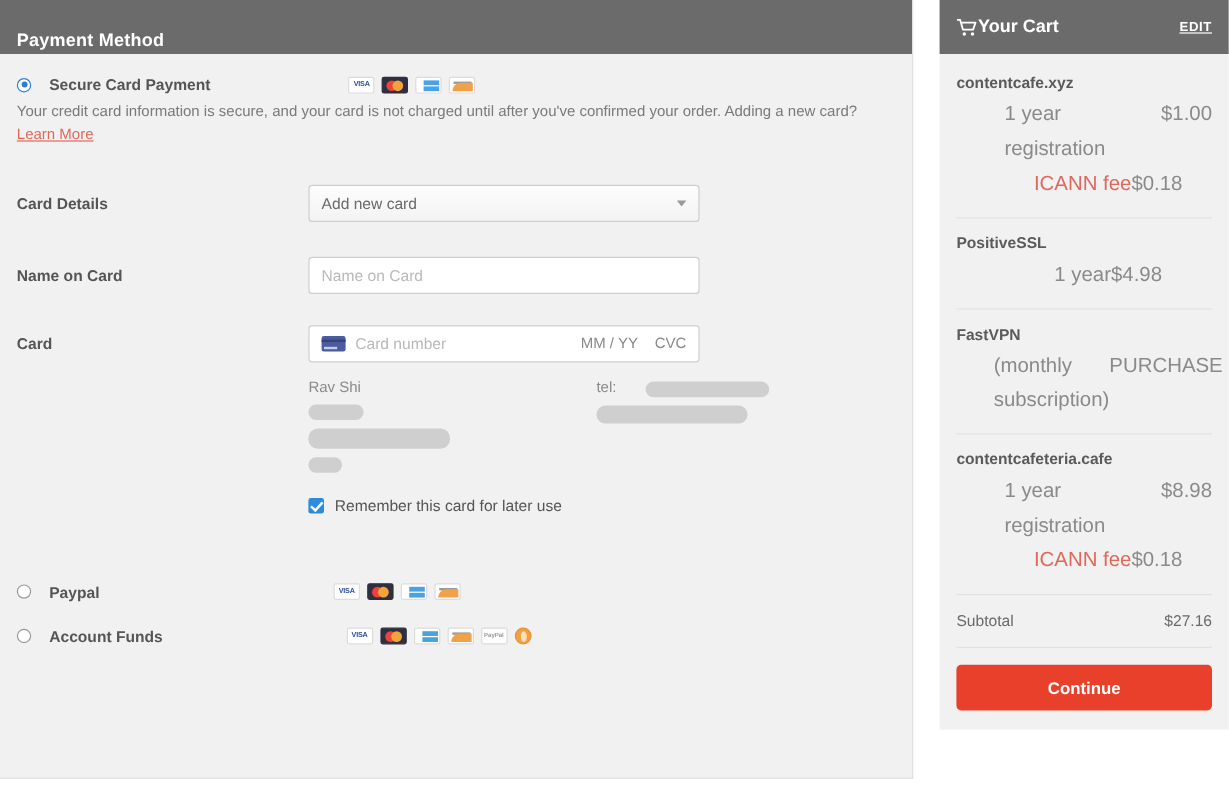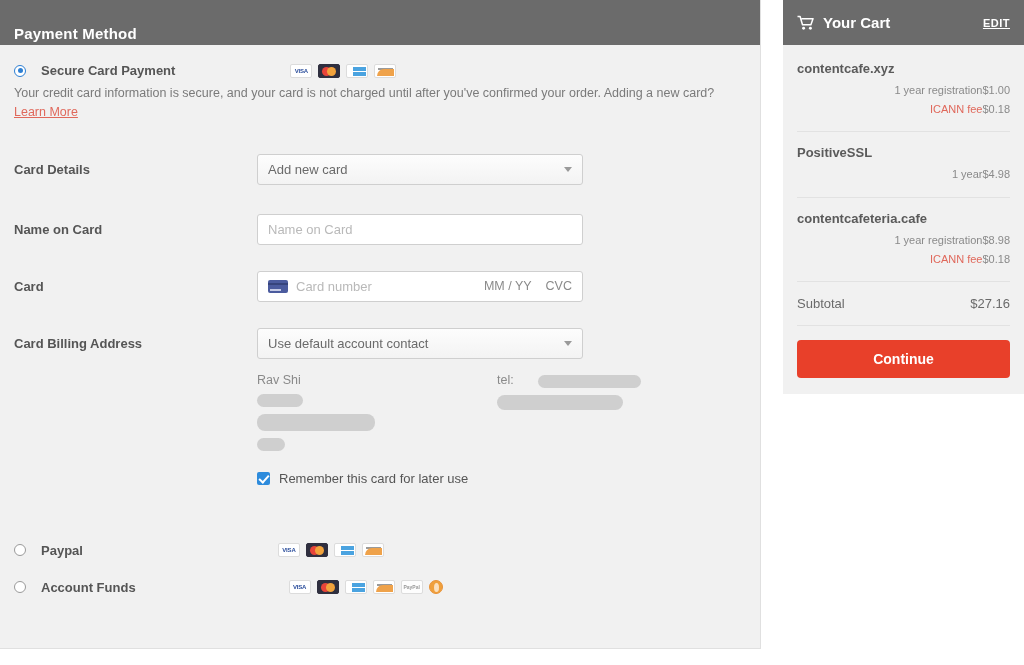--- a/index.html
+++ b/index.html
@@ -165,37 +165,37 @@
     position: absolute; left: 783px; top: 0;
     width: 241px; background: #f1f1f1;
   }
   .cart-header {
     height: 45px; background: #6b6b6b;
     display: flex; align-items: center;
     padding: 0 14px;
   }
   .cart-title {
     color: #fff; font-size: 15px; font-weight: bold;
-    margin-left: 8px;
+    margin-left: 0;
   }
   .cart-edit {
     margin-left: auto; color: #fff;
     font-size: 11px; font-weight: bold; letter-spacing: .5px;
   }
   .cart-icon { width: 18px; height: 16px; position: relative; flex: 0 0 auto; }
   .cart-body { padding: 0 14px; }
   .cart-item { padding: 13px 0; border-bottom: 1px solid #e2e2e2; }
   .cart-item:first-child { padding-top: 16px; }
   .item-name {
     font-size: 13px; font-weight: bold; color: #5a5a5a;
     margin-bottom: 5px;
   }
   .item-line {
-    display: flex; justify-content: flex-end;
-    font-size: 11px; color: #8a8a8a; line-height: 1.7; margin-left: 40px;
+    display: flex; justify-content: center;
+    font-size: 17px; color: #8a8a8a; line-height: 1.7; margin-left: 40px;
   }
   .icann { color: #e0685b; }
   .subtotal-row {
     display: flex; justify-content: space-between;
     padding: 14px 0; border-bottom: 1px solid #e2e2e2;
     font-size: 13px; color: #6a6a6a;
   }
   .subtotal-amt { font-weight: normal; }
   .continue-btn {
     margin: 14px 0 16px 0; height: 38px;
@@ -267,29 +267,20 @@
       <div class="field-col">
         <div class="text-box card-field">
           <span class="card-glyph"></span>
           <span class="ph">Card number</span>
           <span class="mmyy">MM / YY</span>
           <span class="cvc">CVC</span>
         </div>
       </div>
     </div>
 
-    <div class="form-row" style="margin-top:26px;">
-      <div class="form-label">Card Billing Address</div>
-      <div class="field-col">
-        <div class="select-box">
-          <span>Use default account contact</span>
-          <span class="caret"></span>
-        </div>
-      </div>
-    </div>
 
     <div class="contact-block">
       <div class="contact-left">
         <div>Rav Shi</div>
         <span class="redact rline" style="width:46px;height:13px;"></span>
         <span class="redact rline" style="width:118px;height:17px;"></span>
         <span class="redact rline" style="width:28px;height:13px;"></span>
       </div>
       <div class="contact-right">
         <div class="tel-row">
@@ -383,20 +374,27 @@
       </div>
 
       <div class="cart-item">
         <div class="item-name">PositiveSSL</div>
         <div class="item-line">
           <span>1 year</span>
           <span>$4.98</span>
         </div>
       </div>
 
+      <div class="cart-item">
+        <div class="item-name">FastVPN</div>
+        <div class="item-line">
+          <span>(monthly subscription)</span>
+          <span>PURCHASE</span>
+        </div>
+      </div>
 
       <div class="cart-item">
         <div class="item-name">contentcafeteria.cafe</div>
         <div class="item-line">
           <span>1 year registration</span>
           <span>$8.98</span>
         </div>
         <div class="item-line">
           <span class="icann">ICANN fee</span>
           <span>$0.18</span>

